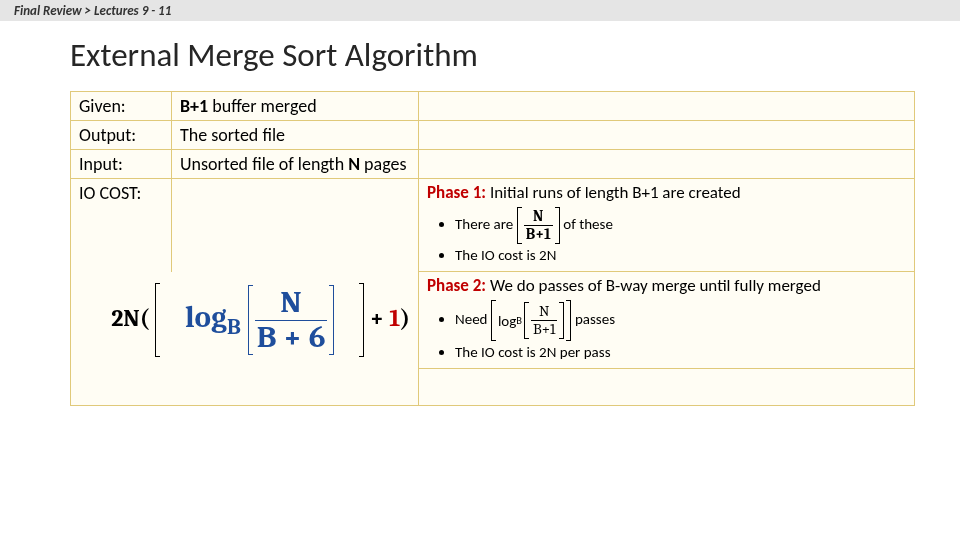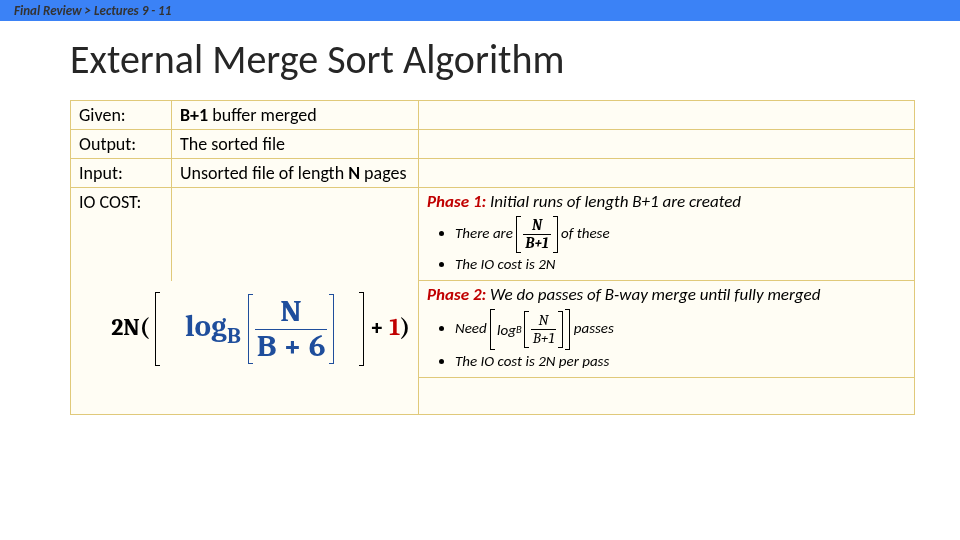--- a/index.html
+++ b/index.html
@@ -5,29 +5,29 @@
   body {
     margin: 0;
     padding: 0;
     width: 960px;
     height: 540px;
     font-family: Calibri, Arial, sans-serif;
     background: #fff;
     overflow: hidden;
   }
   .breadcrumb {
-    background: #3b82f6;
+    background: #e5e5e5;
     padding: 3px 14px;
     font-size: 13px;
     font-style: italic;
     font-weight: 600;
     color: #333;
   }
   .title {
-    font-size: 40px;
+    font-size: 33px;
     font-weight: 400;
     margin: 14px 0 14px 70px;
     color: #262626;
   }
   .content {
     margin: 16px 45px 0 70px;
   }
   .tbl {
     width: 100%;
     border-collapse: collapse;
@@ -40,21 +40,20 @@
     background: #fffdf4;
   }
   .tbl td.lab {
     width: 84px;
   }
   .tbl td.val {
     width: 230px;
   }
   .tbl td.ph {
     font-size: 17px;
-    font-style: italic;
   }
   .b { font-weight: 700; }
   .red { color: #c00000; font-weight: 700; }
   .blue { color: #1f4e9c; font-weight: 700; }
   .bullets {
     margin: 4px 0 4px 28px;
     padding: 0;
     font-size: 15px;
     list-style-type: disc;
   }

